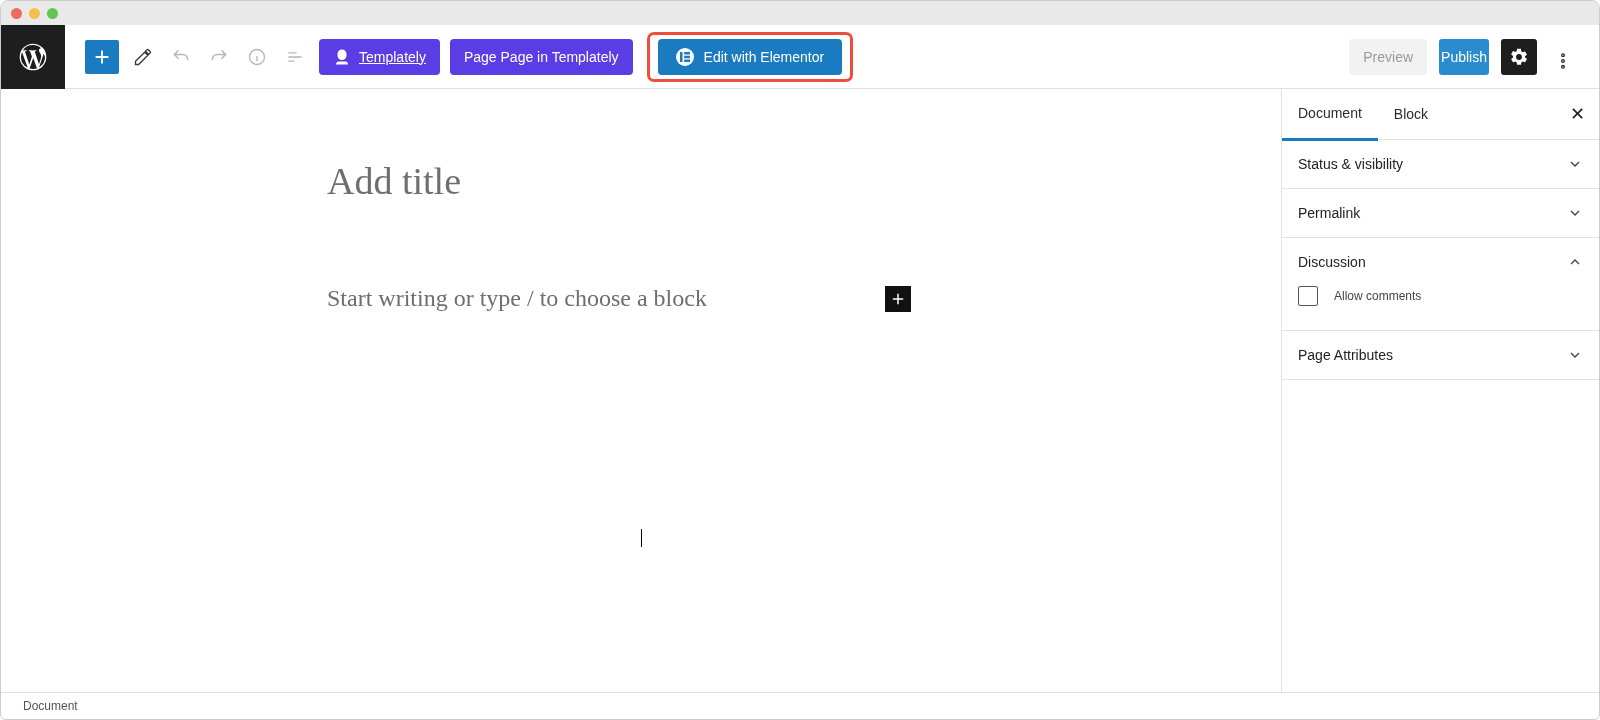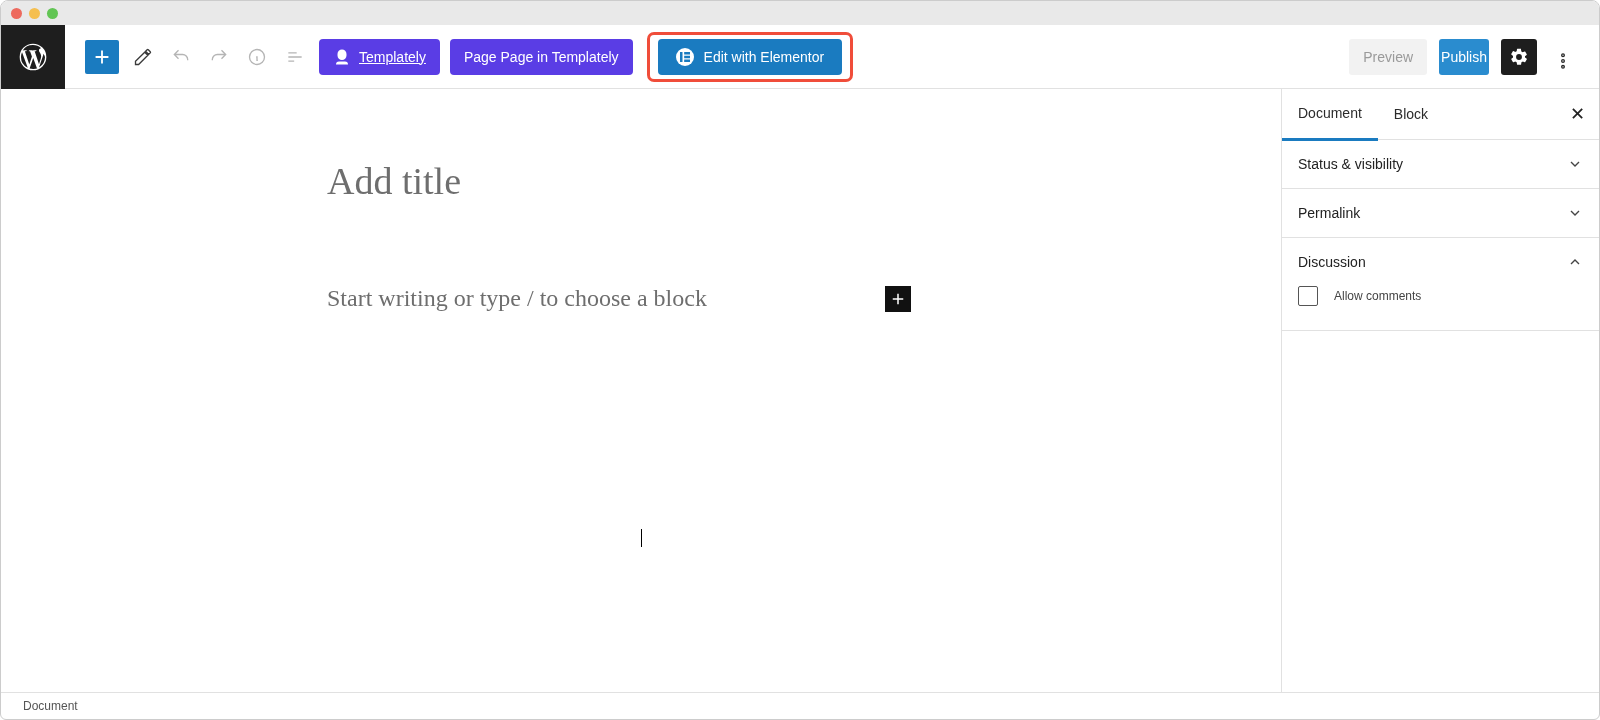--- a/index.html
+++ b/index.html
@@ -219,19 +219,27 @@
               <path d="M6 15l6-6 6 6"></path>
             </svg>
         </div>
         <div class="sb-body">
           <label class="chk-row">
             <span class="chk-box"></span>
             <span>Allow comments</span>
           </label>
         </div>
       </div>
+      <div class="sb-panel">
+        <div class="sb-head">
+          <span>Page Attributes</span>
+          <svg viewBox="0 0 24 24">
+              <path d="M6 9l6 6 6-6"></path>
+            </svg>
+        </div>
+      </div>
     </div>
   </div>
 
   <div class="footer">
     <span>Document</span>
   </div>
 </div>
 
 </body></html>

